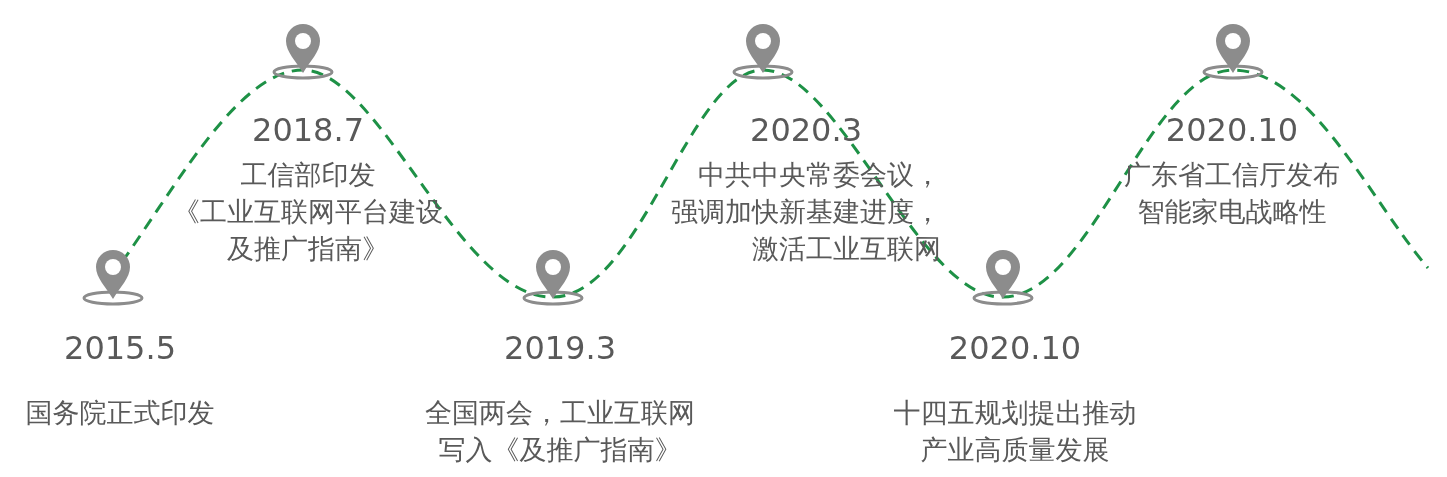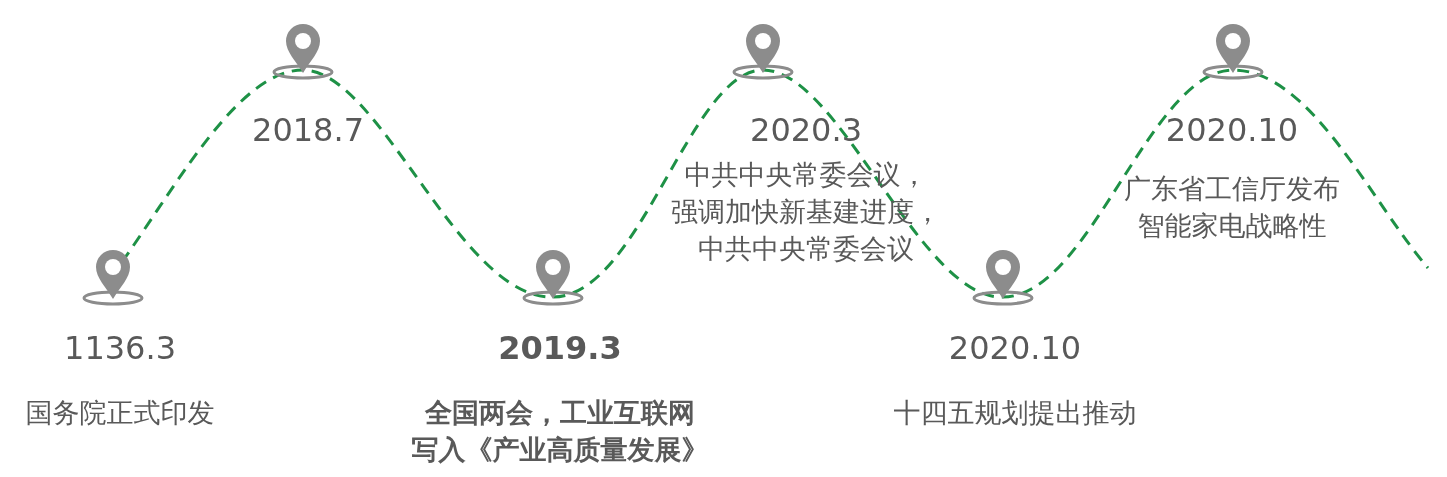--- a/index.html
+++ b/index.html
@@ -42,53 +42,59 @@
   <path d="M35 54 C28 42, 18 33, 18 22 A17 17 0 0 1 52 22 C52 33, 42 42, 35 54 Z" fill="#8C8C8C"></path>
   <circle cx="35" cy="22" r="8" fill="#fff"></circle>
 </svg>
 <svg class="pin" style="left:1198px;top:19px;" viewBox="0 0 70 70">
   <ellipse cx="35" cy="53" rx="29" ry="6" fill="none" stroke="#8C8C8C" stroke-width="3"></ellipse>
   <path d="M35 54 C28 42, 18 33, 18 22 A17 17 0 0 1 52 22 C52 33, 42 42, 35 54 Z" fill="#8C8C8C"></path>
   <circle cx="35" cy="22" r="8" fill="#fff"></circle>
 </svg>
 
 <div class="label" style="left:120px;top:332px;">
-  <div class="date">1136.3</div>
+  <div class="date">2015.5</div>
   <div class="desc">
     <div>国务院正式印发</div>
   </div>
 </div>
 
 <div class="label" style="left:308px;top:114px;">
   <div class="date">2018.7</div>
+  <div class="desc" style="margin-top:10px;">
+    <div>工信部印发</div>
+    <div>《工业互联网平台建设</div>
+    <div>及推广指南》</div>
+  </div>
 </div>
 
-<div class="label" style="left:560px;top:332px;font-weight:bold;">
+<div class="label" style="left:560px;top:332px;">
   <div class="date">2019.3</div>
   <div class="desc">
     <div>全国两会，工业互联网</div>
-    <div>写入《产业高质量发展》</div>
+    <div>写入《及推广指南》</div>
   </div>
 </div>
 
 <div class="label" style="left:806px;top:114px;">
   <div class="date">2020.3</div>
-  <div class="desc" style="margin-top:10px;">
+  <div class="desc" style="margin-top:10px;text-align:right;">
     <div>中共中央常委会议，</div>
     <div>强调加快新基建进度，</div>
-    <div>中共中央常委会议</div>
+    <div>激活工业互联网</div>
   </div>
 </div>
 
 <div class="label" style="left:1015px;top:332px;">
   <div class="date">2020.10</div>
   <div class="desc">
     <div>十四五规划提出推动</div>
+    <div>产业高质量发展</div>
   </div>
 </div>
 
 <div class="label" style="left:1232px;top:114px;">
   <div class="date">2020.10</div>
-  <div class="desc" style="margin-top:24px;">
+  <div class="desc" style="margin-top:10px;">
     <div>广东省工信厅发布</div>
     <div>智能家电战略性</div>
   </div>
 </div>
 
 </body></html>

